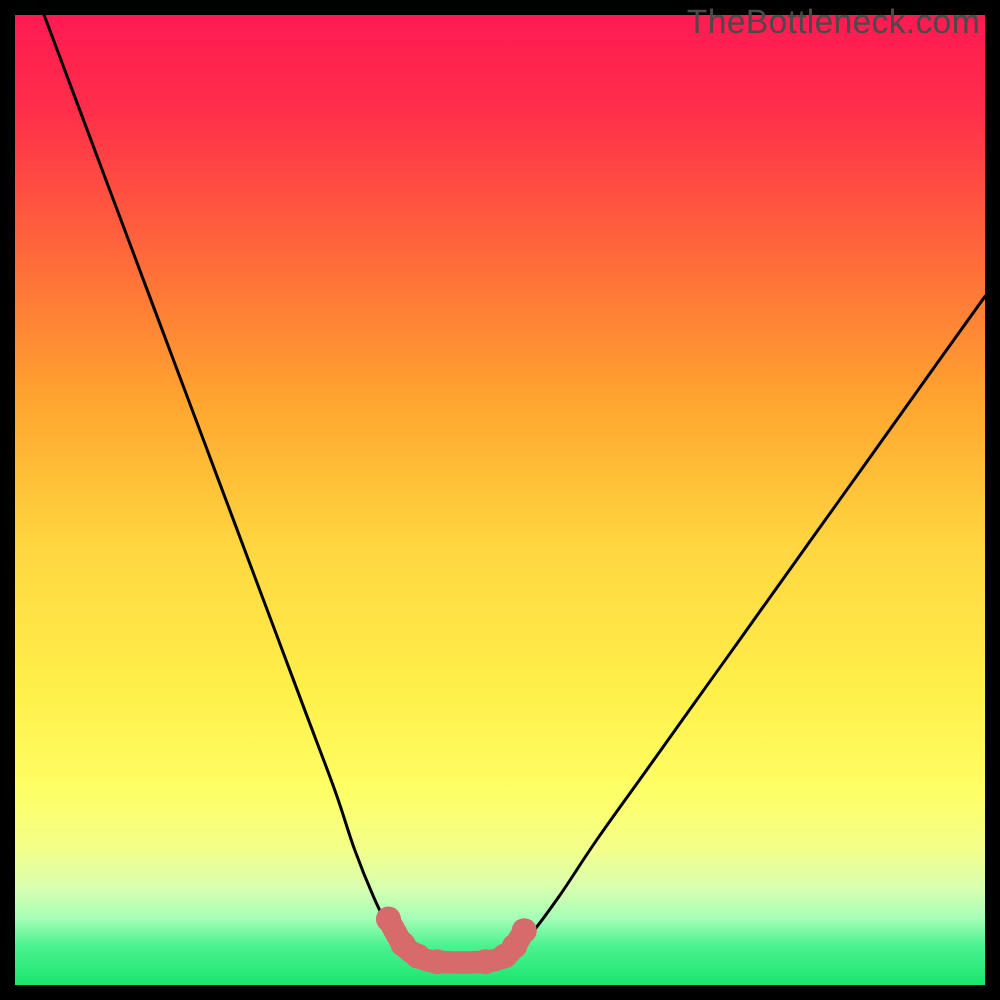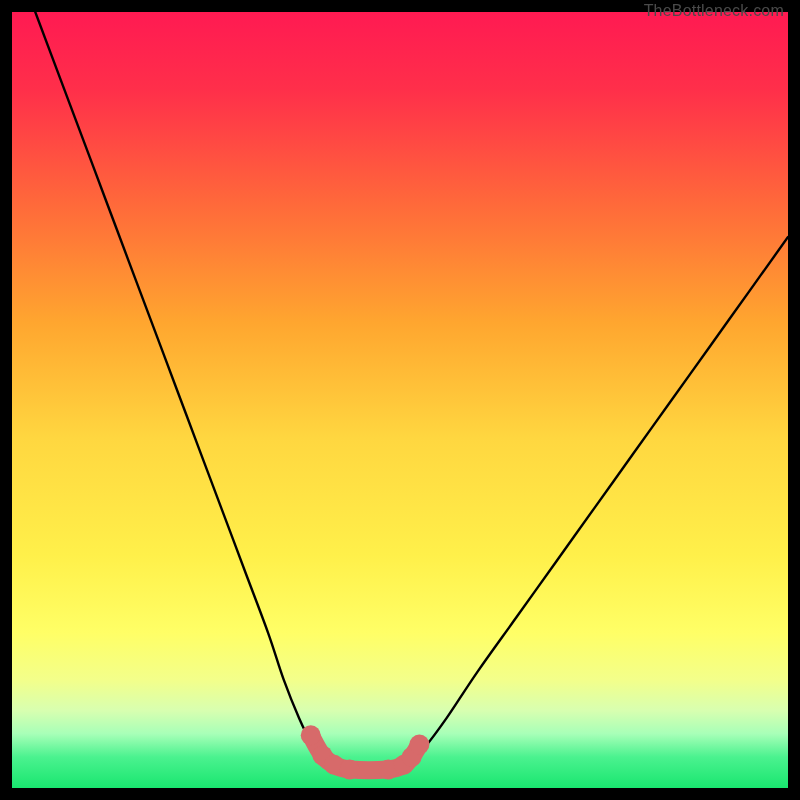--- a/index.html
+++ b/index.html
@@ -25,21 +25,21 @@
     left: 12px;
     width: 776px;
     height: 776px;
     overflow: hidden;
   }
   .watermark {
     position: absolute;
     top: 2px;
     right: 16px;
     color: #4a4a4a;
-    font-size: 16px;
+    font-size: 27px;
     font-weight: 500;
     letter-spacing: 0.2px;
     z-index: 50;
     user-select: none;
   }
   svg {
     display: block;
   }
 </style>
 </head>

